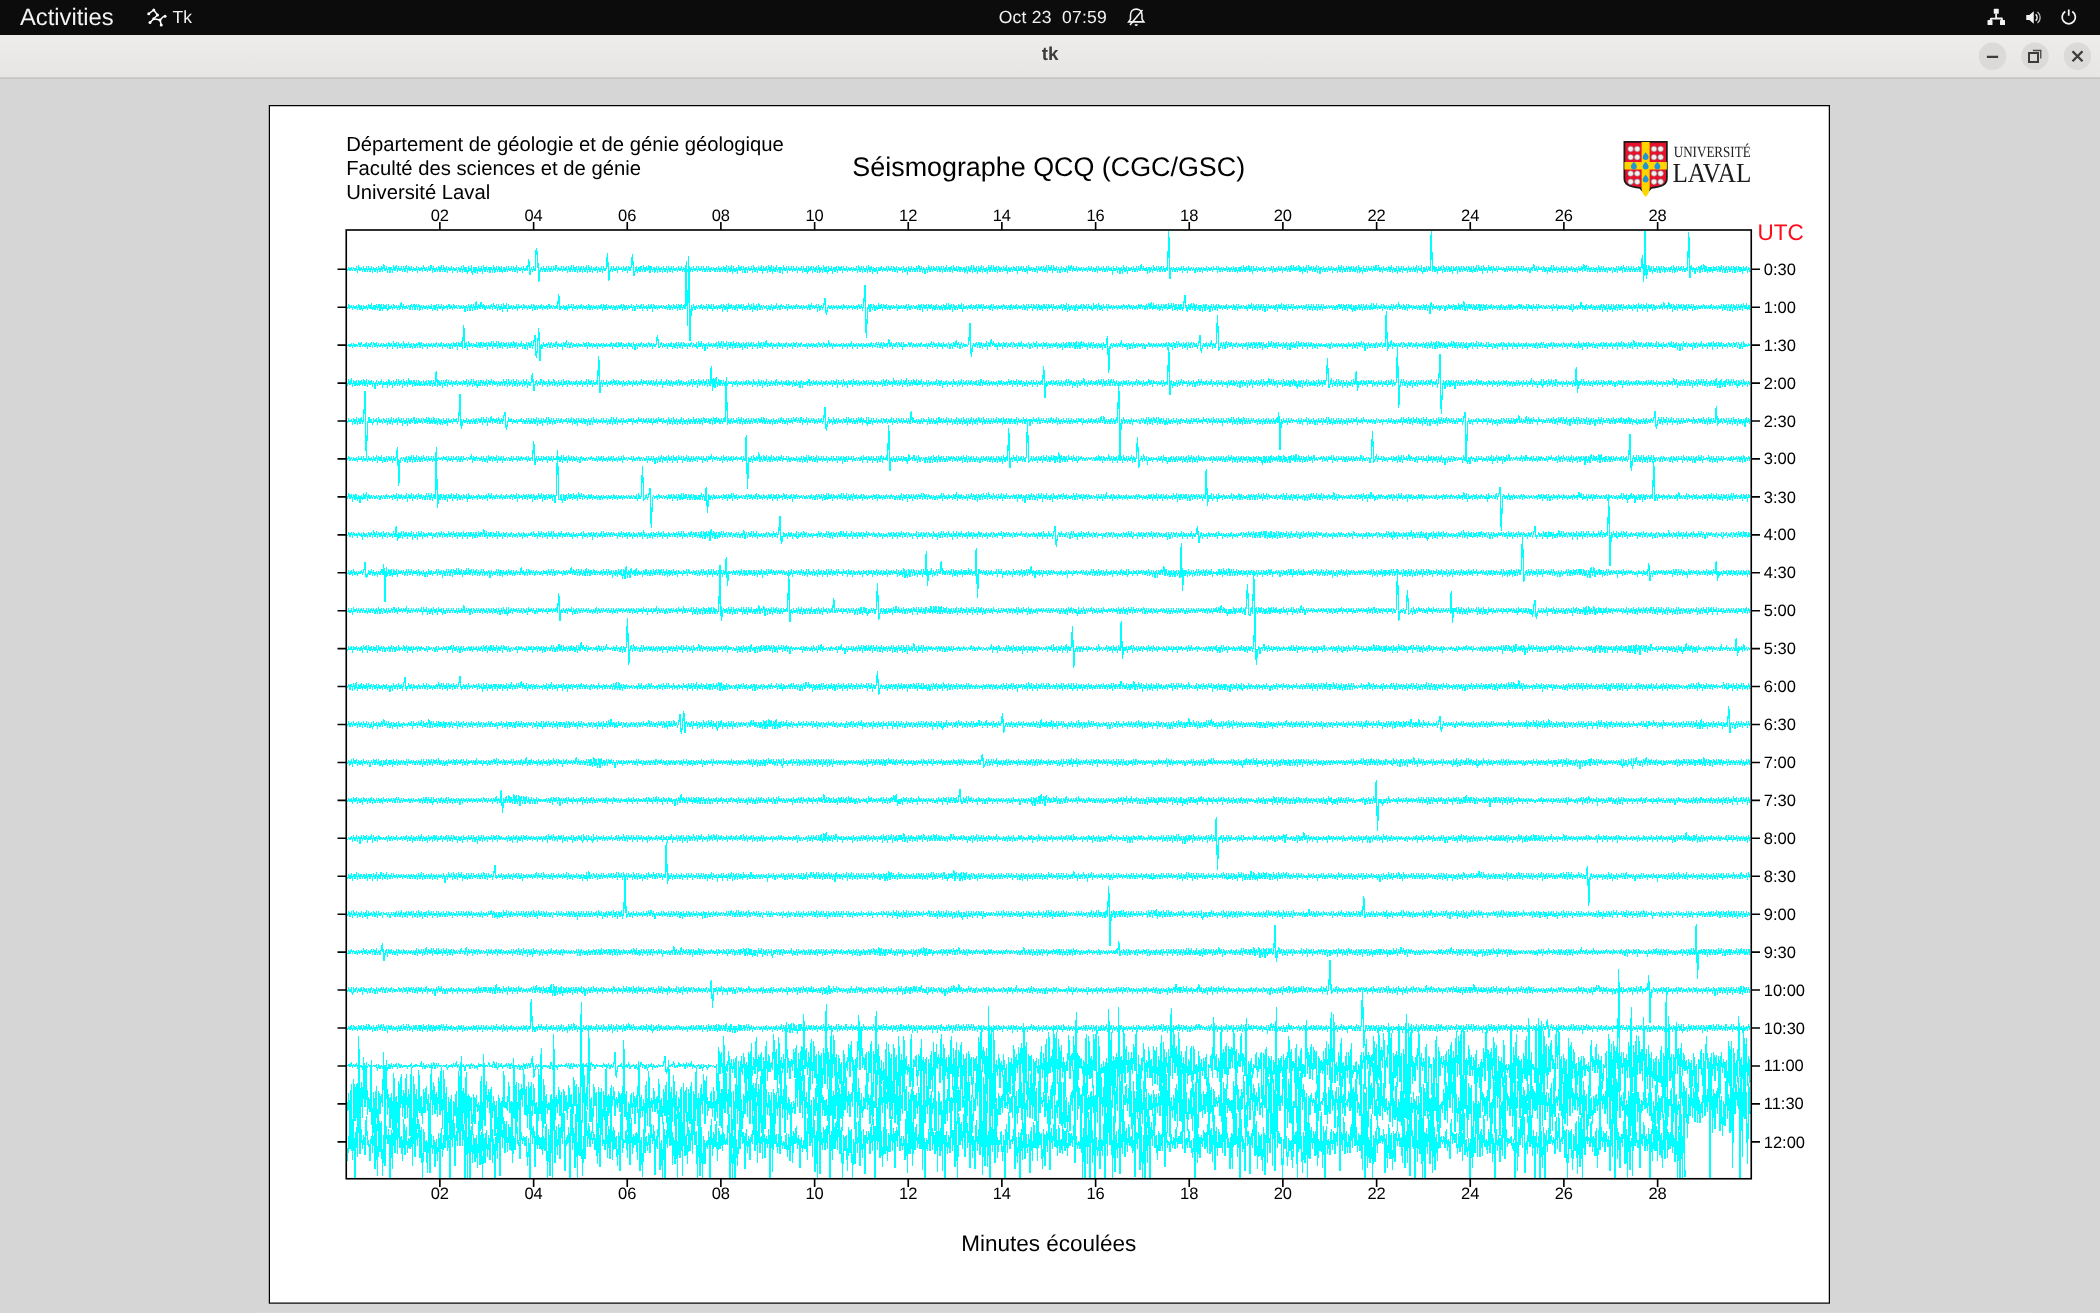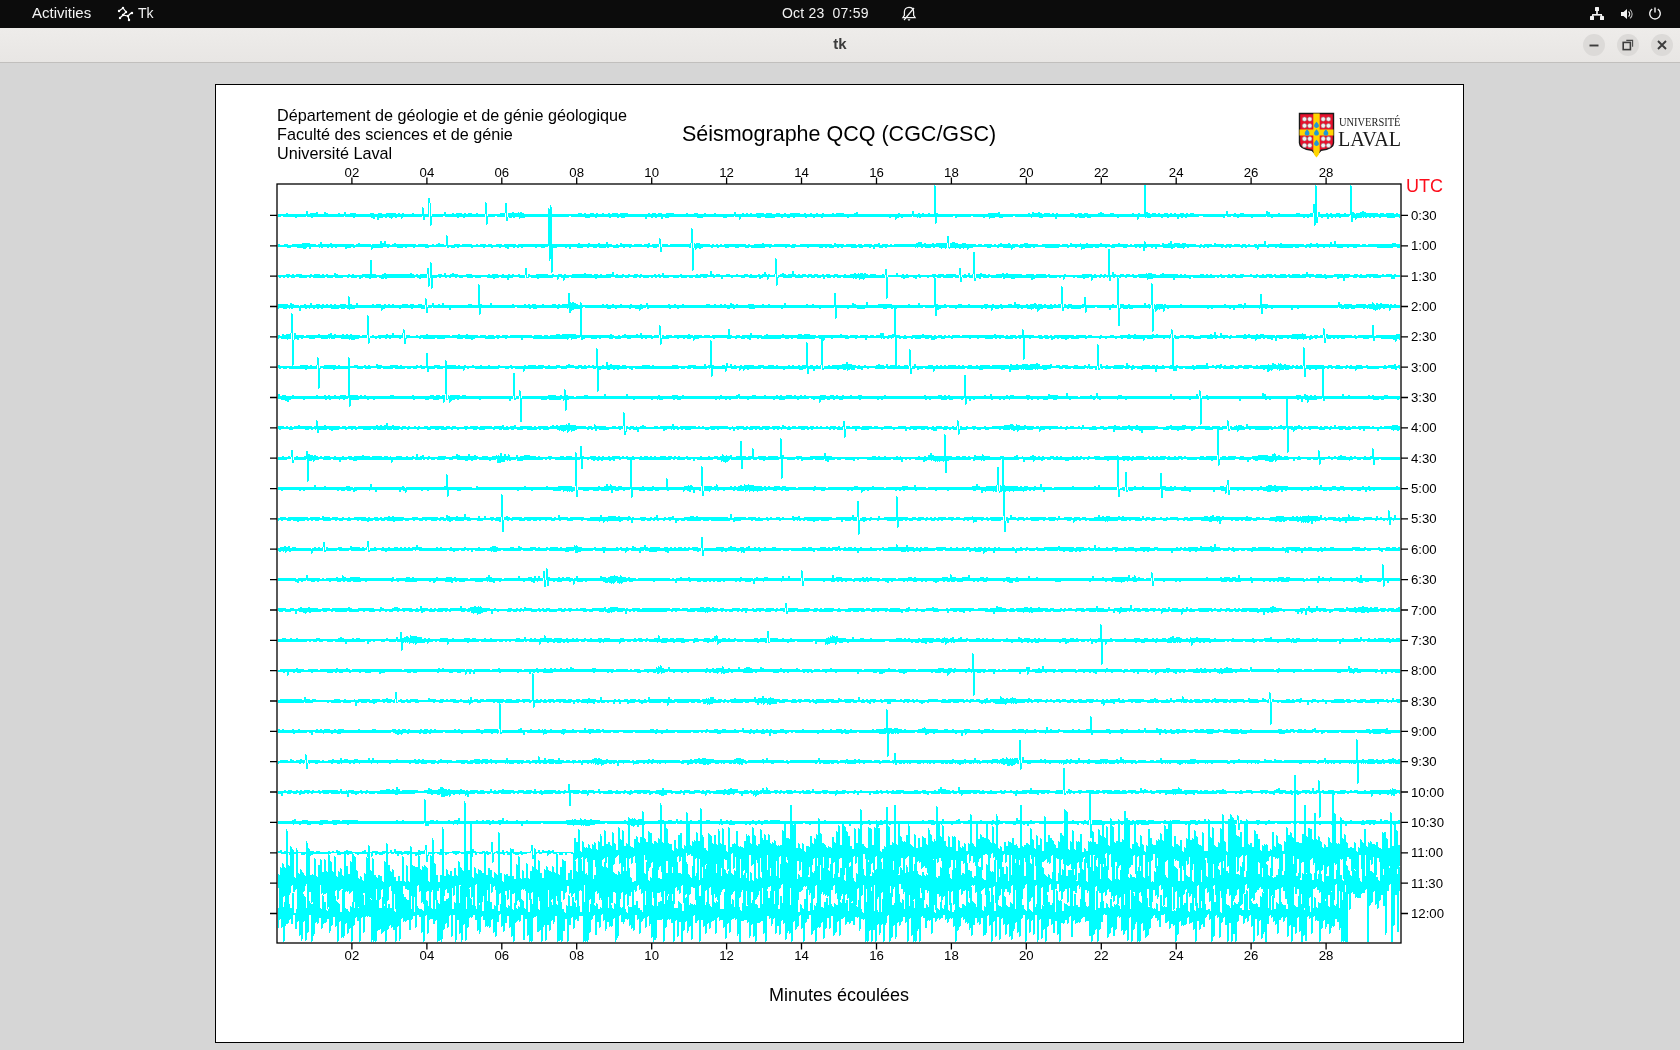--- a/index.html
+++ b/index.html
@@ -1,19 +1,19 @@
 <!DOCTYPE html>
 <html><head><meta charset="utf-8"><style>
 html,body{margin:0;padding:0;width:1680px;height:1050px;overflow:hidden;
 font-family:"Liberation Sans",sans-serif;background:#d6d6d6;}
 #topbar{position:absolute;left:0;top:0;width:1680px;height:28px;background:#0c0c0c;color:#f3f3f3;
 font-size:14px;}
-#topbar .act{position:absolute;left:32px;top:4px;font-size:15px;}
+#topbar .act{position:absolute;left:16px;top:4px;font-size:19px;}
 #topbar .tk{position:absolute;left:138px;top:5px;}
-#topbar .clock{position:absolute;left:782px;top:5px;letter-spacing:0.2px;}
+#topbar .clock{position:absolute;left:799px;top:5px;letter-spacing:0.2px;}
 #titlebar{position:absolute;left:0;top:28px;width:1680px;height:34px;
 background:linear-gradient(#eeecea,#e8e6e4);border-bottom:1px solid #c1bfbd;}
 #titlebar .t{position:absolute;left:0;width:1680px;top:7px;text-align:center;font-weight:bold;
 font-size:15px;color:#3b3b3b;}
 .wbtn{position:absolute;top:6px;width:22px;height:22px;border-radius:50%;background:#dcdad8;}
 #content{position:absolute;left:0;top:63px;width:1680px;height:987px;background:#d6d6d6;}
 #canvas{position:absolute;left:215px;top:84px;width:1247px;height:957px;background:#fff;border:1px solid #000;}
 </style></head>
 <body>
 <div id="content"></div>

